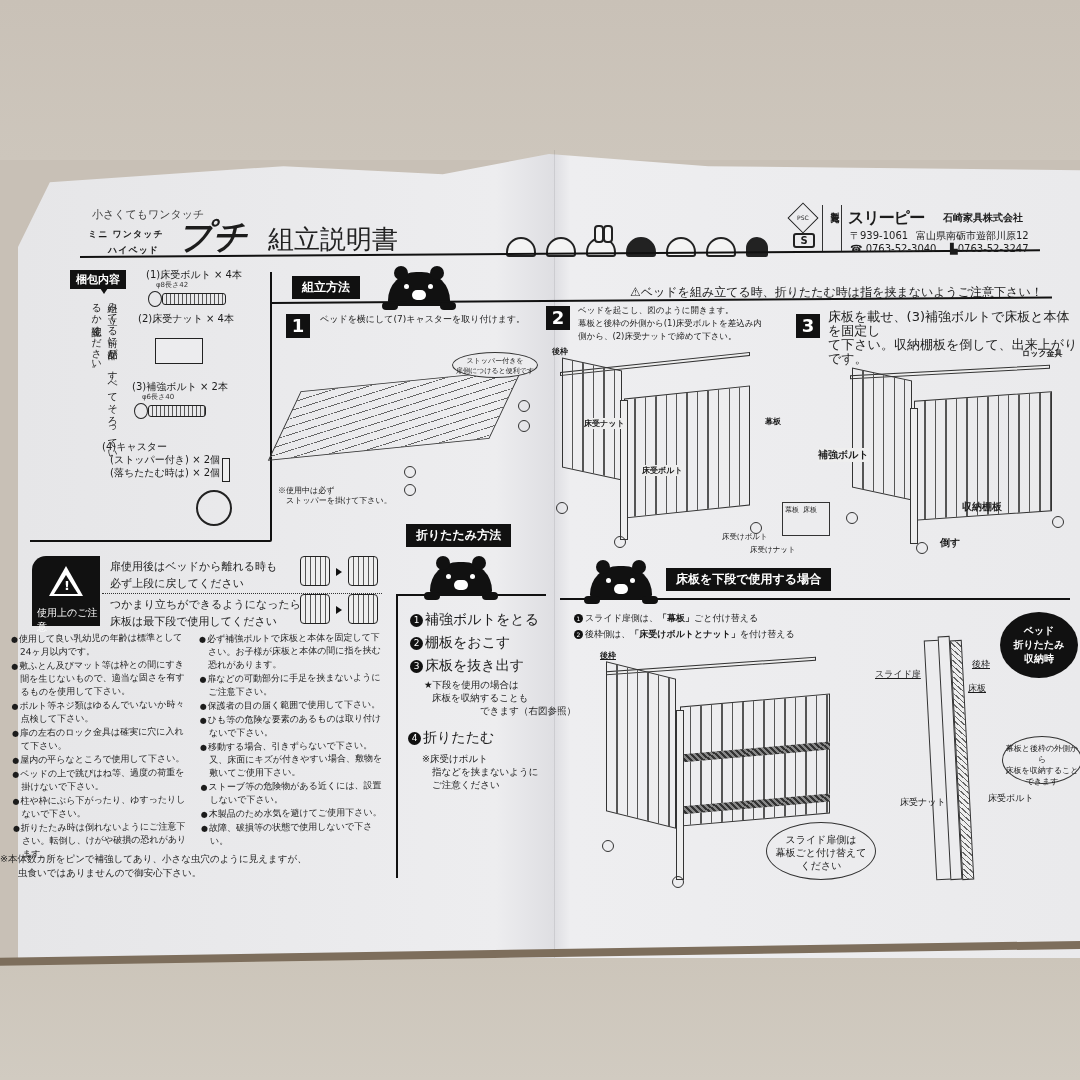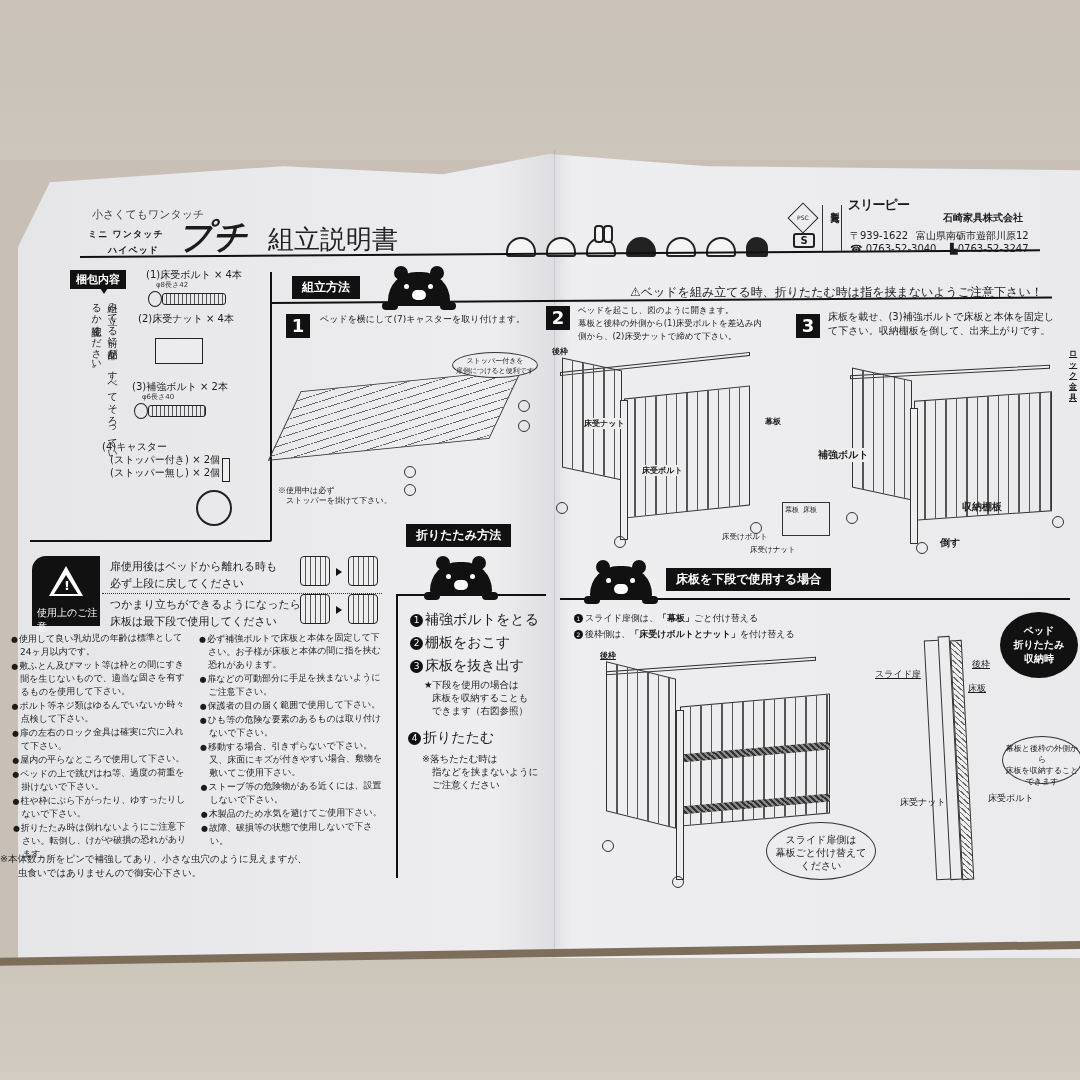--- a/index.html
+++ b/index.html
@@ -40,21 +40,21 @@
   .animal.dark { background: #222; }
   .animal.rabbit::before, .animal.rabbit::after { content: ""; position: absolute; top: -14px; width: 6px; height: 14px; border: 2px solid #222; border-radius: 4px; background: #f4f4f4; }
   .animal.rabbit::before { left: 6px; } .animal.rabbit::after { left: 15px; }
 
   .psc { left: 792px; top: 207px; width: 22px; height: 22px; border: 1.5px solid #222; transform: rotate(45deg); font-size: 6px; text-align: center; line-height: 20px; }
   .psc span { display: inline-block; transform: rotate(-45deg); }
   .sg { left: 793px; top: 233px; width: 22px; height: 15px; border: 2px solid #222; border-radius: 3px; font-size: 10px; font-weight: bold; text-align: center; line-height: 11px; }
   .maker-label { left: 828px; top: 205px; font-size: 9px; writing-mode: vertical-rl; font-weight: bold; letter-spacing: 1px; }
   .maker-divider { left: 822px; top: 205px; width: 1px; height: 46px; background: #333; }
   .maker-divider2 { left: 841px; top: 205px; width: 1px; height: 46px; background: #333; }
-  .maker-brand { left: 848px; top: 196px; font-size: 13px; font-weight: bold; letter-spacing: -1px; }
+  .maker-brand { left: 848px; top: 208px; font-size: 16px; font-weight: bold; letter-spacing: -1px; }
   .maker-company { left: 943px; top: 211px; font-size: 10px; font-weight: bold; }
   .postal { left: 850px; top: 229px; font-size: 10px; }
   .address { left: 916px; top: 229px; font-size: 10px; }
   .tel { left: 850px; top: 243px; font-size: 10px; }
   .fax { left: 950px; top: 243px; font-size: 10px; }
 
   
   .parts-label { left: 70px; top: 270px; padding: 2px 6px; font-size: 11px; }
   .parts-arrow { left: 100px; top: 288px; width: 0; height: 0; border-left: 4px solid transparent; border-right: 4px solid transparent; border-top: 6px solid #111; }
   .parts-vertical { left: 88px; top: 296px; font-size: 10px; writing-mode: vertical-rl; line-height: 16px; height: 160px; }
@@ -148,21 +148,21 @@
 </div>
 <div class="abs header-rule"></div>
 
 <div class="abs psc"><span>PSC</span></div>
 <div class="abs sg">S</div>
 <div class="abs maker-divider"></div>
 <div class="abs maker-label">製造元</div>
 <div class="abs maker-divider2"></div>
 <div class="abs maker-brand">スリーピー</div>
 <div class="abs maker-company">石崎家具株式会社</div>
-<div class="abs postal">〒939-1622</div>
+<div class="abs postal">〒939-1061</div>
 <div class="abs address">富山県南砺市遊部川原12</div>
 <div class="abs tel">☎ 0763-52-3040</div>
 <div class="abs fax">▙0763-52-3247</div>
 
 <div class="abs blk parts-label">梱包内容</div>
 <div class="abs parts-arrow"></div>
 <div class="abs parts-vertical">組み立てる前に部品が、すべてそろっているか確認ください。</div>
 
 <div class="abs part" style="left:146px;top:268px;">(1)床受ボルト × 4本</div>
 <div class="abs part-sub" style="left:156px;top:280px;">φ8長さ42</div>
@@ -176,21 +176,21 @@
 
 <div class="abs part" style="left:132px;top:380px;">(3)補強ボルト × 2本</div>
 <div class="abs part-sub" style="left:142px;top:392px;">φ6長さ40</div>
 <div class="abs" style="left:134px;top:402px;width:80px;height:20px;">
   <div class="bolt-head" style="left:0;top:1px;"></div>
   <div class="bolt abs" style="left:14px;top:3px;width:58px;"></div>
 </div>
 
 <div class="abs part" style="left:102px;top:440px;">(4)キャスター</div>
 <div class="abs part" style="left:110px;top:453px;">(ストッパー付き) × 2個</div>
-<div class="abs part" style="left:110px;top:466px;">(ストッパー無し) × 2個</div>
+<div class="abs part" style="left:110px;top:466px;">(落ちたたむ時は) × 2個</div>
 <div class="abs caster-stem" style="left:222px;top:458px;"></div>
 <div class="abs caster" style="left:196px;top:490px;"></div>
 
 <div class="abs left-col-line"></div>
 <div class="abs left-col-line-bottom"></div>
 
 <div class="abs blk section-pill" style="left:292px;top:276px;">組立方法</div>
 <div class="abs bear" style="left:388px;top:272px;">
   <div class="bear-eye" style="left:16px;"></div>
     <div class="bear-eye" style="left:40px;"></div>
@@ -235,25 +235,25 @@
 <div class="abs label-sm" style="left:642px;top:465px;background:#eee;">床受ボルト</div>
 <div class="abs label-sm" style="left:765px;top:416px;">幕板</div>
 <div class="abs" style="left:782px;top:502px;width:48px;height:34px;border:1.5px solid #333;background:#ececee;">
   <div class="abs" style="left:2px;top:2px;font-size:7px;">幕板</div>
   <div class="abs" style="left:20px;top:2px;font-size:7px;">床板</div>
 </div>
 <div class="abs" style="left:722px;top:532px;font-size:7.5px;">床受けボルト</div>
 <div class="abs" style="left:750px;top:545px;font-size:7.5px;">床受けナット</div>
 
 <div class="abs blk step-num" style="left:796px;top:314px;">3</div>
-<div class="abs step-text" style="left:828px;top:310px;font-size:10px;line-height:14px;">
+<div class="abs step-text" style="left:828px;top:310px;font-size:13px;line-height:14px;">
   <div>床板を載せ、(3)補強ボルトで床板と本体を固定し</div>
   <div>て下さい。収納棚板を倒して、出来上がりです。</div>
 </div>
-<div class="abs label-sm" style="left:1069px;top:348px;text-decoration:underline;">ロック金具</div>
+<div class="abs label-sm" style="left:1022px;top:348px;">ロック金具</div>
 <div class="abs crib-top" style="left:850px;top:370px;width:200px;transform:skewY(-3deg);"></div>
 <div class="abs crib" style="left:852px;top:374px;width:60px;height:120px;transform:skewY(12deg);"></div>
 <div class="abs crib" style="left:914px;top:396px;width:138px;height:120px;transform:skewY(-4deg);"></div>
 <div class="abs leg" style="left:910px;top:408px;height:136px;"></div>
 <div class="abs wheel" style="left:846px;top:512px;"></div>
 <div class="abs wheel" style="left:916px;top:542px;"></div>
 <div class="abs wheel" style="left:1052px;top:516px;"></div>
 <div class="abs label-md" style="left:818px;top:448px;background:#eee;">補強ボルト</div>
 <div class="abs label-md" style="left:932px;top:536px;margin-left:8px;">倒す</div>
 <div class="abs label-md" style="left:962px;top:500px;">収納棚板</div>
@@ -315,25 +315,25 @@
 </div>
 <div class="abs rule" style="left:396px;top:594px;width:150px;"></div>
 <div class="abs" style="left:396px;top:594px;width:2px;height:284px;background:#111;"></div>
 
 <div class="abs fold-step" style="left:410px;top:610px;"><span class="fold-num">1</span><span>補強ボルトをとる</span></div>
 <div class="abs fold-step" style="left:410px;top:633px;"><span class="fold-num">2</span><span>棚板をおこす</span></div>
 <div class="abs fold-step" style="left:410px;top:656px;"><span class="fold-num">3</span><span>床板を抜き出す</span></div>
 <div class="abs fold-note" style="left:424px;top:678px;">
   <div>★下段を使用の場合は</div>
     <div style="padding-left:8px;">床板を収納することも</div>
-    <div style="padding-left:8px;">できます（右図参照）</div>
+    <div style="padding-left:8px;margin-left:48px;">できます（右図参照）</div>
 </div>
 <div class="abs fold-step" style="left:408px;top:728px;"><span class="fold-num">4</span><span>折りたたむ</span></div>
 <div class="abs fold-note" style="left:422px;top:752px;">
-  <div>※落ちたたむ時は</div>
+  <div>※床受けボルト</div>
     <div style="padding-left:10px;">指などを挟まないように</div>
     <div style="padding-left:10px;">ご注意ください</div>
 </div>
 
 <div class="abs bear" style="left:590px;top:566px;">
   <div class="bear-eye" style="left:16px;"></div>
     <div class="bear-eye" style="left:40px;"></div>
   <div class="bear-snout"></div>
   <div class="paw" style="left:-6px;"></div>
     <div class="paw" style="left:52px;"></div>

